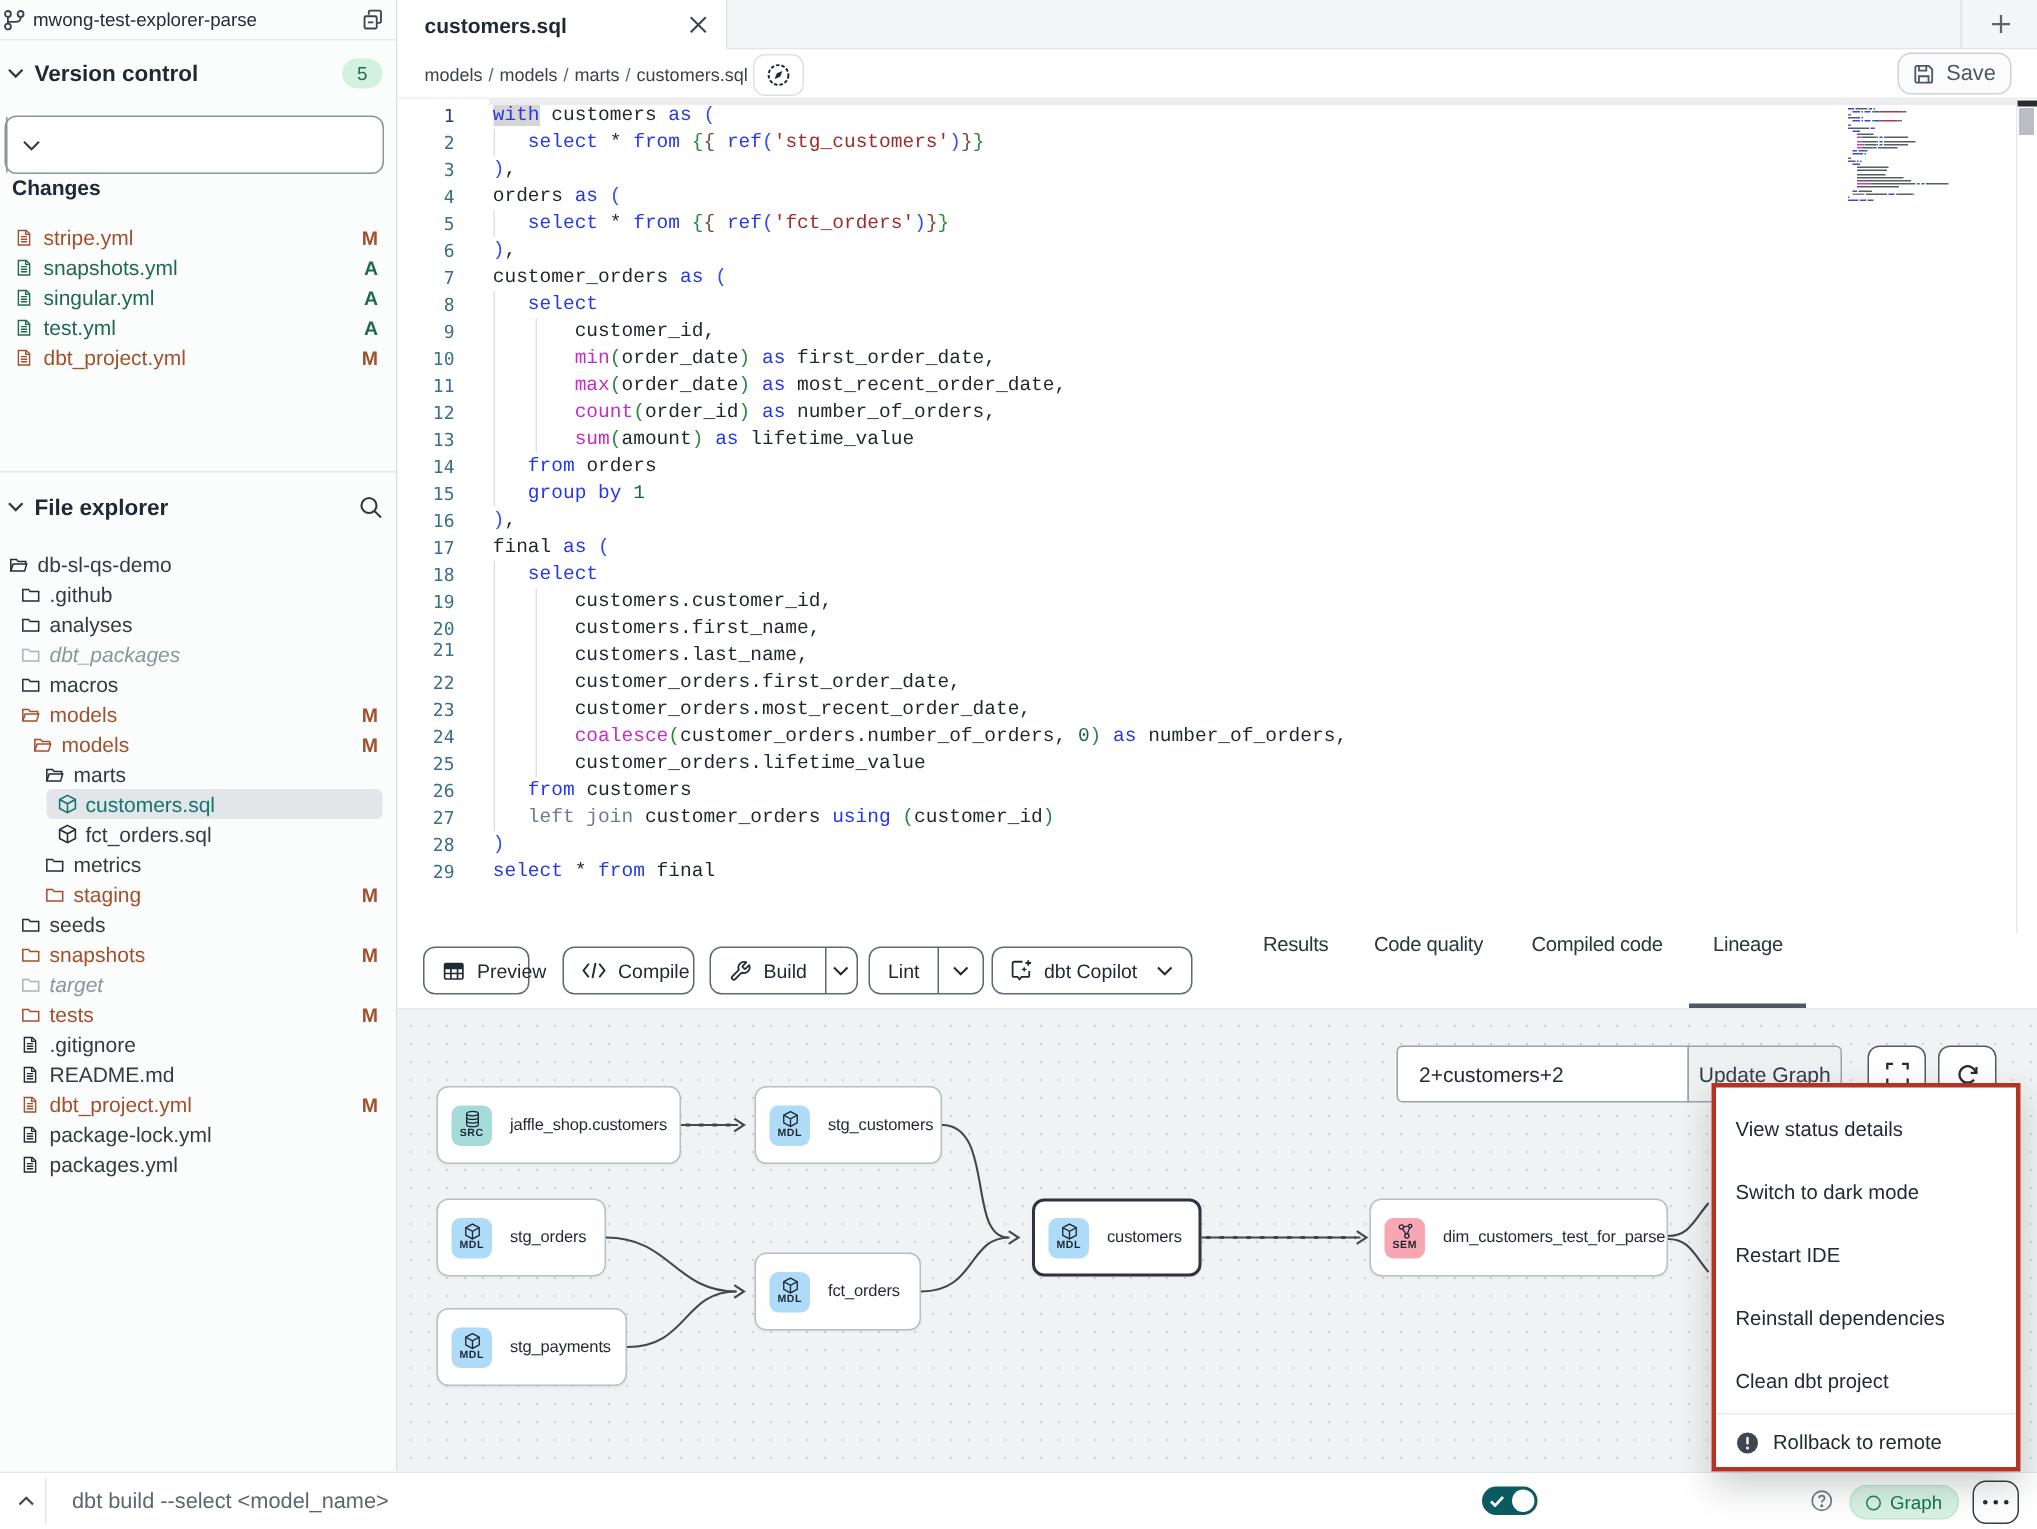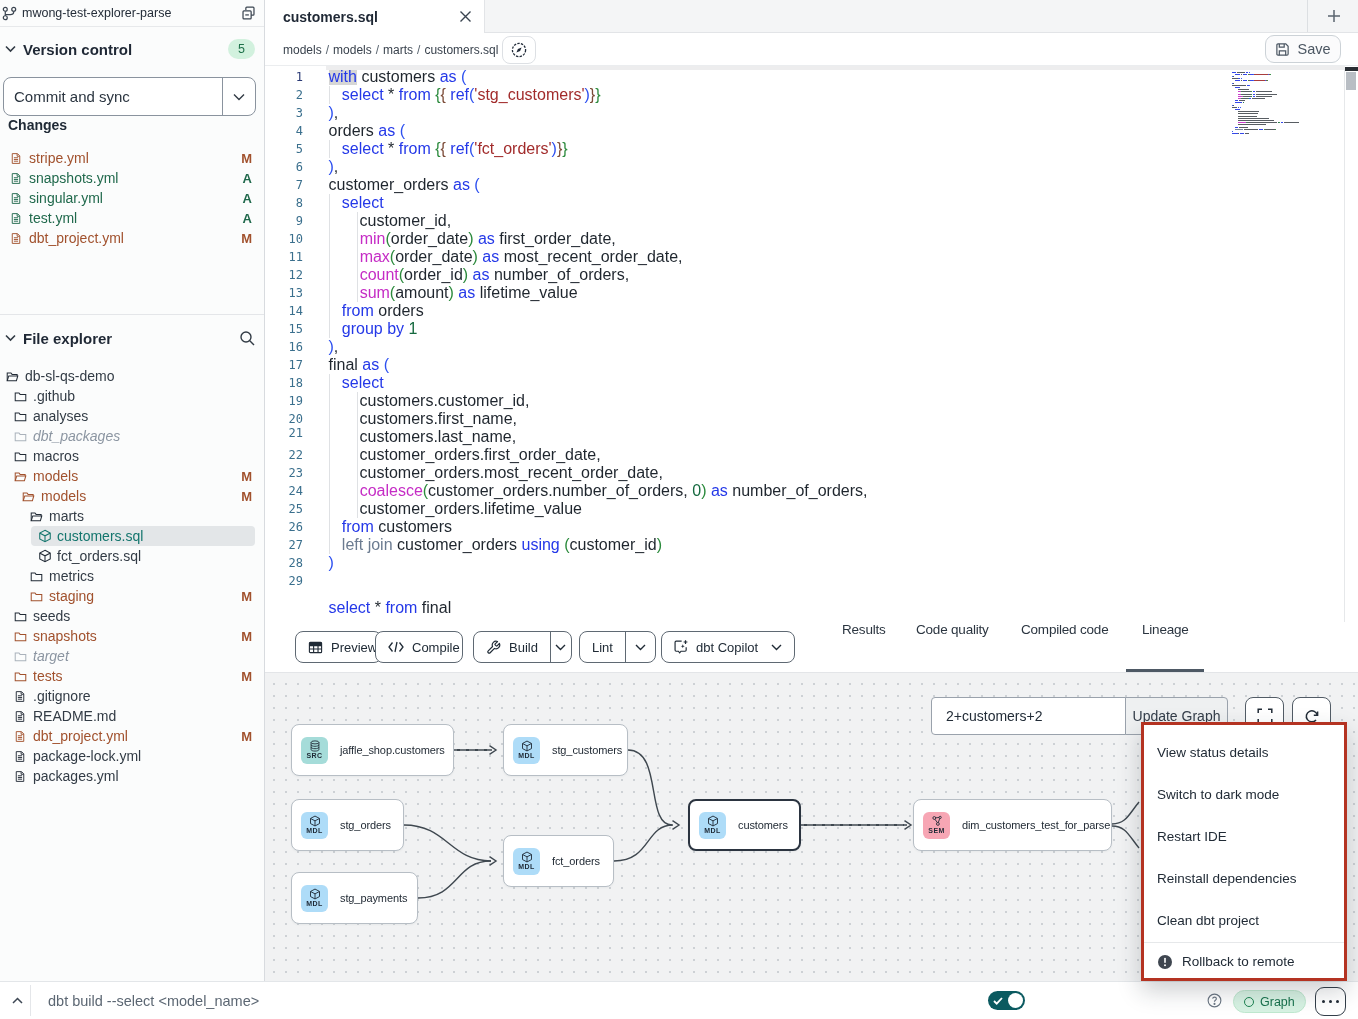--- a/index.html
+++ b/index.html
@@ -52,42 +52,42 @@
 #copilot-btn{position:absolute;left:237px;top:3px;width:32px;height:26px;border:1px solid #dde0e4;border-radius:8px;display:flex;align-items:center;justify-content:center;background:#fff;color:#1f2937}
 #save-btn{position:absolute;right:17px;top:2px;width:76px;height:28px;border:1px solid #ccd2d7;border-radius:9px;background:#fbfbfc;display:flex;align-items:center;justify-content:center;gap:7px;font-size:14.5px;color:#4c5763;box-sizing:border-box}
 
 #editor{position:absolute;left:265px;top:66px;width:1093px;height:556px;background:#fff;overflow:hidden}
 #topband{position:absolute;left:61px;top:0;width:1019px;height:4px;background:#ededee}
 #mm-dark{position:absolute;left:1080px;top:1px;width:13px;height:4px;background:#2a2e33}
 #scroll-thumb{position:absolute;left:1081px;top:6px;width:10px;height:18px;background:#b9bec4}
 #mm-sep{position:absolute;left:1079px;top:4px;width:1px;height:552px;background:#e6e8ea}
 .gut{position:absolute;left:0;width:38px;text-align:right;font-family:"DejaVu Sans Mono",monospace;font-size:12px;height:18px;line-height:18px;color:#3a6f8d}
 .gut.cur{color:#2a3a75}
-.cl{position:absolute;left:63.5px;height:18px;line-height:18px;font-family:Liberation Sans, sans-serif;font-size:16px;white-space:pre;color:#1f262e}
+.cl{position:absolute;left:63.5px;height:18px;line-height:18px;font-family:Liberation Mono, monospace;font-size:13px;white-space:pre;color:#1f262e}
 .kw{color:#2438e8}
 .kw2{color:#6b7b90}
 .fn{color:#c52cc5}
 .str{color:#a22c2c}
 .num{color:#15693f}
 .b1{color:#2d50f0}
 .b2{color:#2b8a3c}
 .b3{color:#7b4a36}
 .sel{background:#d6d6d6}
 .guide{position:absolute;width:1px;background:#dfe1e4}
 #minimap{position:absolute;left:967px;top:5px;width:112px;height:64px}
 .mml{position:absolute;width:112px;height:2.2px}
 .mml i{position:absolute;top:0.5px;height:1.05px;display:block;opacity:.92}
 </style>
 <style>
 
 #toolbar{position:absolute;left:265px;top:622px;width:1093px;height:51px;background:#fff;border-bottom:1px solid #e3e5e8;box-sizing:border-box}
 .tbtn{position:absolute;top:9px;height:32px;border:1px solid #5f6973;border-radius:8px;background:#fff;display:flex;align-items:stretch;box-sizing:border-box;font-size:13px;color:#202b36;font-weight:500;white-space:nowrap}
 .tbtn .main{display:flex;align-items:center;gap:8px;padding:0 12px}
 .tbtn .seg{border-left:1px solid #5f6973;display:flex;align-items:center;justify-content:center}
-#btn-preview{left:30px;width:87px}
+#btn-preview{left:17px;width:71px}
 #btn-compile{left:110px;width:88px}
 #btn-build{left:208px;width:99px}
 #btn-build .seg{width:30px}
 #btn-lint{left:314px;width:77px}
 #btn-lint .main{padding:0 12px}
 #btn-lint .seg{width:37px}
 #btn-copilot{left:396px;width:134px}
 #btn-copilot .main{gap:7px;padding:0 11px}
 .ptab{position:absolute;top:0;height:48px;display:flex;align-items:flex-start;font-size:13.5px;letter-spacing:-0.2px;color:#2b3540}
 #ptab-results{left:577px}
@@ -161,21 +161,20 @@
     <div id="vc-header">
       <span>
           <svg width="11" height="8" viewBox="0 0 11 8" fill="none" stroke="#323b45" stroke-width="1.6">
             <path d="M1 1.5l4.5 4.5L10 1.5"></path>
           </svg>
         </span>
       <span class="sec-title">Version control</span>
       <span id="vc-badge">5</span>
     </div>
     <div id="commit-btn">
-      <span id="commit-label">Commit and sync</span>
       <span id="commit-chevron-seg">
           <svg width="12" height="8" viewBox="0 0 12 8" fill="none" stroke="#323b45" stroke-width="1.4">
             <path d="M1 1.5l5 5 5-5"></path>
           </svg>
         </span>
     </div>
     <div id="changes-label">Changes</div>
     <div id="changes-list">
         <div class="chg-row c-mod">
           <span class="ic">
@@ -595,21 +594,21 @@
         <div class="guide" style="left: 92.3984px; top: 416px; height: 18px;"></div>
         <div class="cl" style="top: 416px;"><span>       </span><span class="fn">coalesce</span><span class="b2">(</span><span>customer_orders.number_of_orders, </span><span class="num">0</span><span class="b2">)</span><span> </span><span class="kw">as</span><span> number_of_orders,</span></div>
         <div class="guide" style="left: 63.5px; top: 434px; height: 18px;"></div>
         <div class="guide" style="left: 92.3984px; top: 434px; height: 18px;"></div>
         <div class="cl" style="top: 434px;"><span>       customer_orders.lifetime_value</span></div>
         <div class="guide" style="left: 63.5px; top: 452px; height: 18px;"></div>
         <div class="cl" style="top: 452px;"><span>   </span><span class="kw">from</span><span> customers</span></div>
         <div class="guide" style="left: 63.5px; top: 470px; height: 18px;"></div>
         <div class="cl" style="top: 470px;"><span>   </span><span class="kw2">left join</span><span> customer_orders </span><span class="kw">using</span><span> </span><span class="b2">(</span><span>customer_id</span><span class="b2">)</span></div>
         <div class="cl" style="top: 488px;"><span class="b1">)</span></div>
-        <div class="cl" style="top: 506px; margin-top: 27px;"><span class="kw">select</span><span> * </span><span class="kw">from</span><span> final</span></div>
+        <div class="cl" style="top: 506px;"><span class="kw">select</span><span> * </span><span class="kw">from</span><span> final</span></div>
       </div>
     <div id="topband"></div>
     <div id="minimap">
         <div class="mml" style="top: 0px;">
           <i style="left: 0px; width: 3.68px; background: rgb(36, 56, 232);"></i>
           <i style="left: 4.6px; width: 8.28px; background: rgb(74, 79, 85);"></i>
           <i style="left: 13.8px; width: 1.84px; background: rgb(36, 56, 232);"></i>
           <i style="left: 16.56px; width: 0.92px; background: rgb(45, 80, 240);"></i>
         </div>
         <div class="mml" style="top: 2.2px;">

